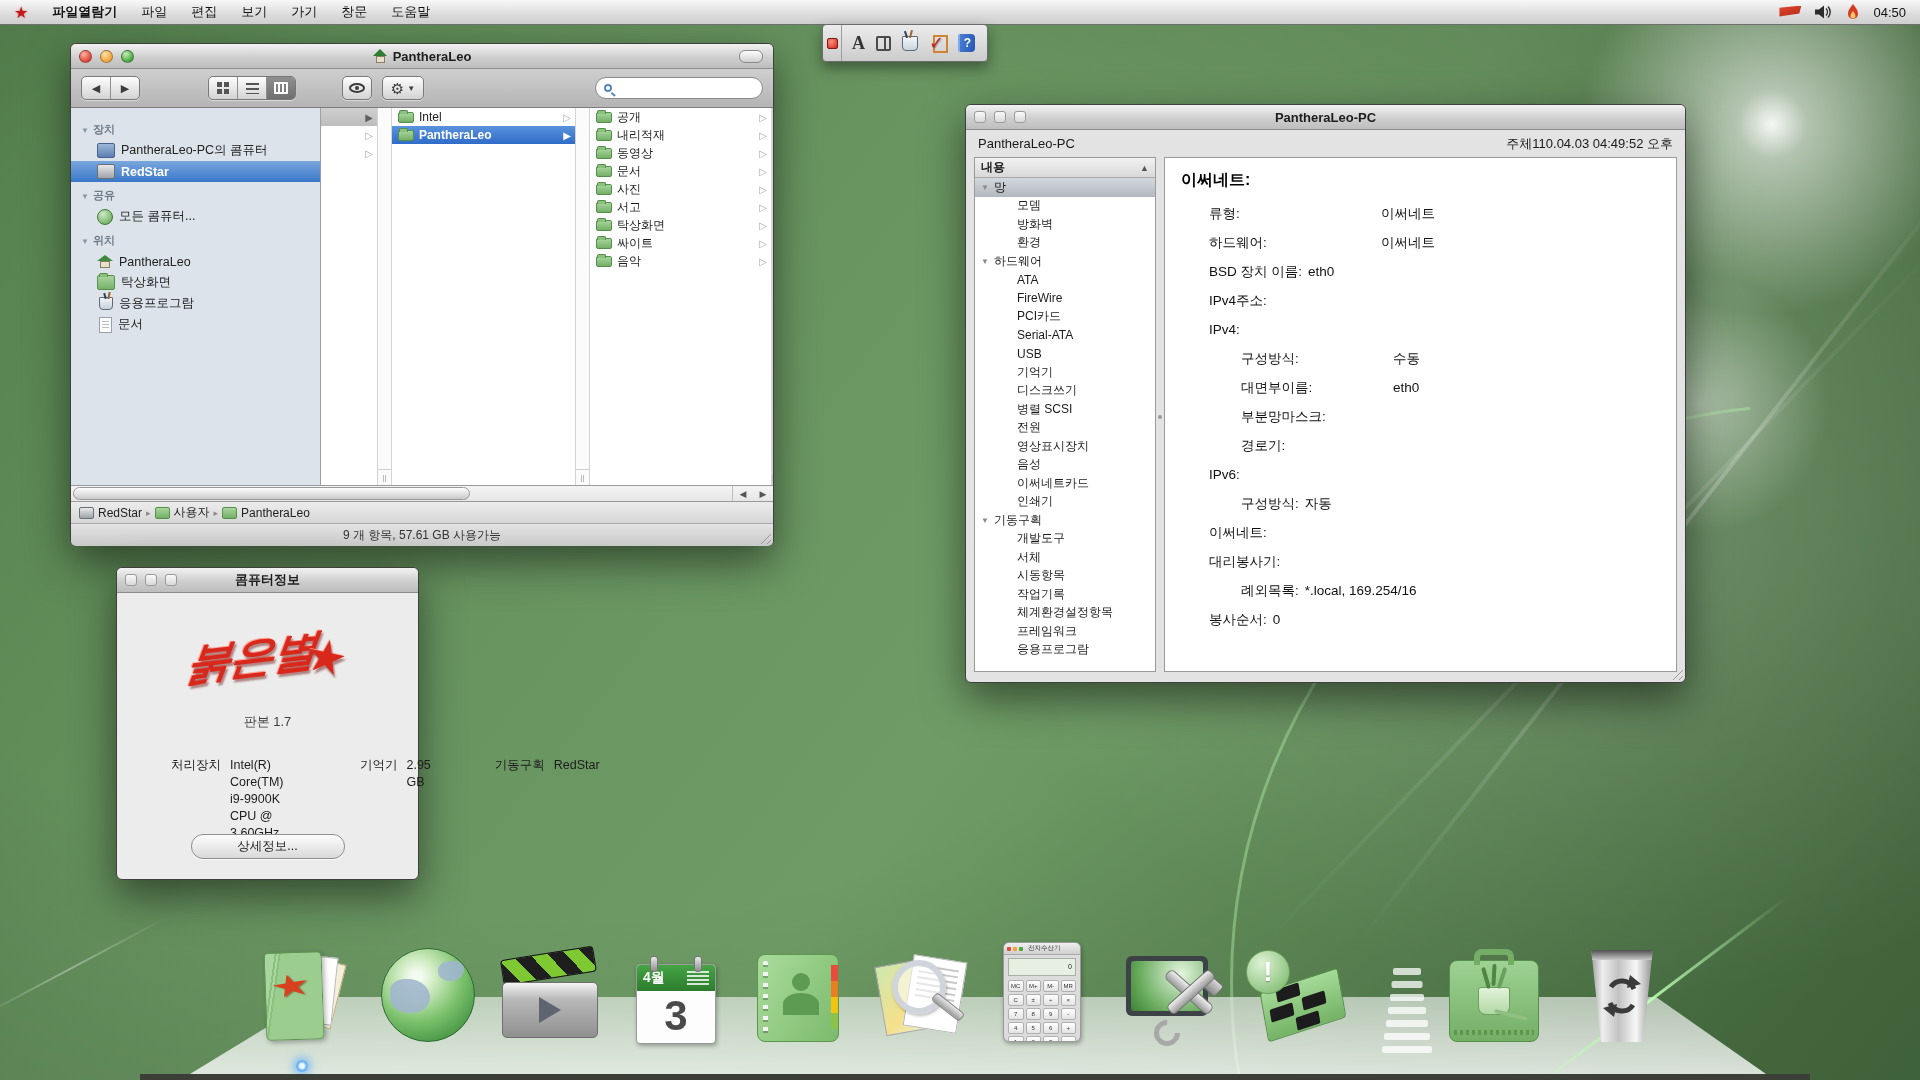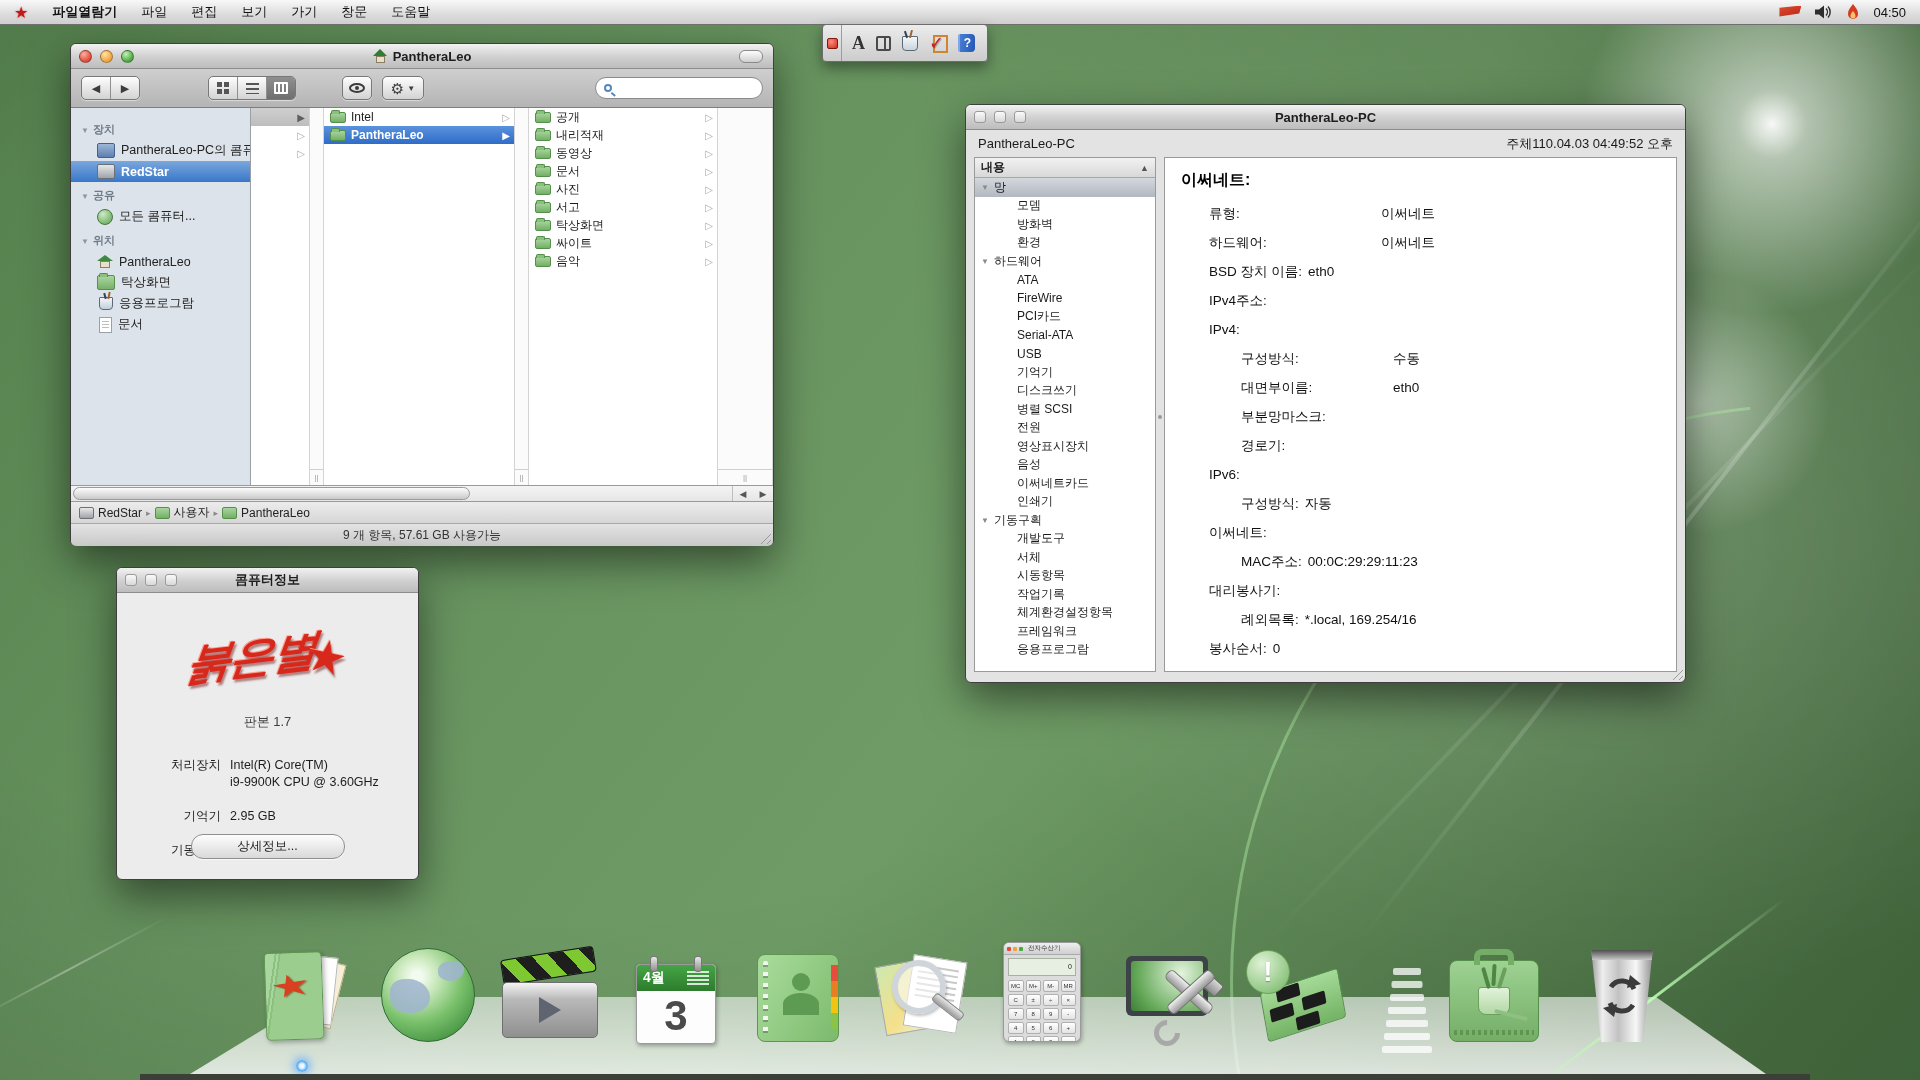--- a/index.html
+++ b/index.html
@@ -85,21 +85,21 @@
   .ic-eye{width:16px;height:10px;border:2px solid #3c3c3c;border-radius:50%;position:relative;box-sizing:border-box;}
   .ic-eye::after{content:"";position:absolute;left:4px;top:1px;width:4px;height:4px;border-radius:50%;background:#3c3c3c;}
   .gear{font-size:15px;color:#3c3c3c;line-height:1;}
   .caret{font-size:8px;color:#3c3c3c;margin-left:3px;}
   .searchbox{margin-left:auto;width:150px;height:20px;border-radius:11px;border:1px solid #8a8a8a;
     background:#fff;display:flex;align-items:center;padding:0 8px;gap:5px;}
   .mag{width:8px;height:8px;border:2px solid #5588bb;border-radius:50%;position:relative;box-sizing:border-box;flex:0 0 auto;}
   .mag::after{content:"";position:absolute;left:6px;top:6px;width:5px;height:2px;background:#5588bb;transform:rotate(40deg);transform-origin:0 0;}
   .searchbox input{border:none;outline:none;width:100%;font-size:12px;background:transparent;}
   .fbody{display:flex;height:377px;border-bottom:1px solid #9a9a9a;}
-  .fsidebar{width:180px;background:#dde3ea;border-right:1px solid #9aa0a8;padding-top:8px;box-sizing:border-box;font-size:12.5px;color:#222;overflow:hidden;}
+  .fsidebar{width:250px;background:#dde3ea;border-right:1px solid #9aa0a8;padding-top:8px;box-sizing:border-box;font-size:12.5px;color:#222;overflow:hidden;}
   .sec{color:#6d7b88;font-weight:bold;font-size:11px;padding:6px 0 3px 10px;}
   .sec .tri{font-size:8px;color:#8a97a3;margin-right:4px;}
   .sitem{display:flex;align-items:center;height:21px;padding-left:26px;gap:6px;white-space:nowrap;}
   .sitem.sel{background:linear-gradient(#7aa7dd,#3a77c9);color:#fff;font-weight:bold;}
   .si{width:16px;height:13px;flex:0 0 auto;position:relative;}
   .si-comp{background:linear-gradient(#9db7d8,#5d7fb0);border:1px solid #45618c;border-radius:2px;}
   .si-disk{background:linear-gradient(#e8e8e8,#9fa4aa);border:1px solid #6b7077;border-radius:2px;}
   .si-globe{background:radial-gradient(circle at 35% 30%,#cdeac4,#5aa04e);border-radius:50%;width:14px;height:14px;border:1px solid #3f7a38;}
   .si-home .roof{position:absolute;left:0;top:0;border-left:8px solid transparent;border-right:8px solid transparent;border-bottom:6px solid #3d8a3f;}
   .si-home .bd{position:absolute;left:3px;top:6px;width:10px;height:7px;background:#e9e0c9;border:1px solid #8a7f62;box-sizing:border-box;}
@@ -162,21 +162,21 @@
   .plabel.w2{min-width:152px;}
   .plabel.g{margin-right:6px;}
   
   .about{left:116px;top:567px;width:301px;height:311px;background:#ececec;}
   .logo{height:100px;display:flex;align-items:center;justify-content:center;margin-top:14px;position:relative;}
   .logotxt{font-size:44px;font-weight:bold;font-style:italic;color:#d8281b;transform:skewX(-14deg) rotate(-7deg);
     text-shadow:2px 3px 2px rgba(100,0,0,.45),-1px -1px 0 #ff9d8e;letter-spacing:-2px;}
   .logostar{font-size:46px;color:#d8281b;transform:rotate(12deg);margin-left:-8px;
     text-shadow:2px 3px 2px rgba(100,0,0,.45),-1px -1px 0 #ff9d8e;}
   .verline{text-align:center;font-size:13px;color:#3f3f3f;margin-top:6px;}
-  .inforows{margin-top:26px;display:flex;flex-direction:column;gap:17px;font-size:12.5px;color:#1d1d1d;}
+  .inforows{margin-top:26px;display:flex;flex-direction:row;gap:10px;font-size:12.5px;color:#1d1d1d;}
   .irow{display:flex;}
   .irow .il{width:104px;text-align:right;margin-right:9px;flex:0 0 auto;}
   .irow .iv{line-height:1.35;}
   .detbtn{position:absolute;left:50%;transform:translateX(-50%);bottom:20px;width:152px;height:23px;
     border-radius:12px;border:1px solid #8f8f8f;background:linear-gradient(#fdfdfd,#d9d9d9);
     font-size:12.5px;color:#1d1d1d;text-align:center;line-height:23px;box-shadow:0 1px 1px rgba(255,255,255,.7);}
   
   .dock{position:absolute;left:0;bottom:0;width:1920px;height:205px;z-index:30;}
   .shelf{position:absolute;left:0;top:0;width:1920px;height:205px;
     clip-path:polygon(190px 199px,316px 122px,1656px 122px,1766px 199px);
@@ -670,24 +670,20 @@
           <span></span>
         </div>
       <div class="pline ind2">
           <span class="plabel g">구성방식:</span>
           <span>자동</span>
         </div>
       <div class="pline ind1">
           <span class="plabel g">이써네트:</span>
           <span></span>
         </div>
-      <div class="pline ind2">
-          <span class="plabel g">MAC주소:</span>
-          <span>00:0C:29:29:11:23</span>
-        </div>
       <div class="pline ind1">
           <span class="plabel g">대리봉사기:</span>
           <span></span>
         </div>
       <div class="pline ind2">
           <span class="plabel g">례외목록:</span>
           <span>*.local, 169.254/16</span>
         </div>
       <div class="pline ind1">
           <span class="plabel g">봉사순서:</span>

